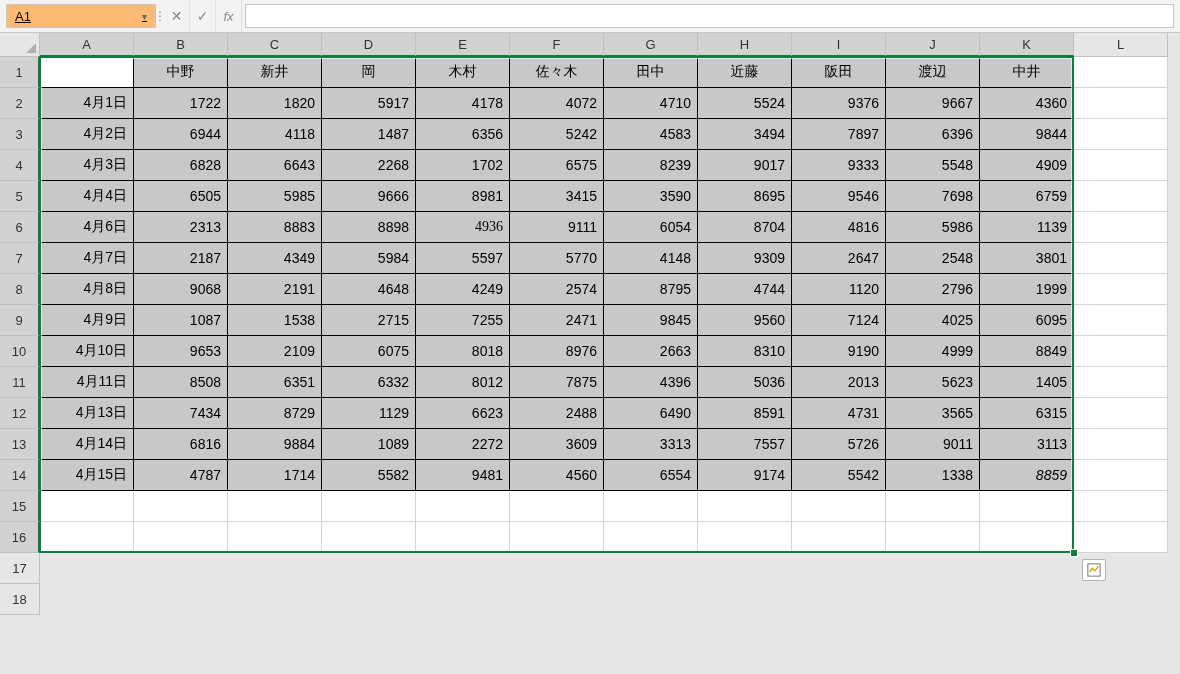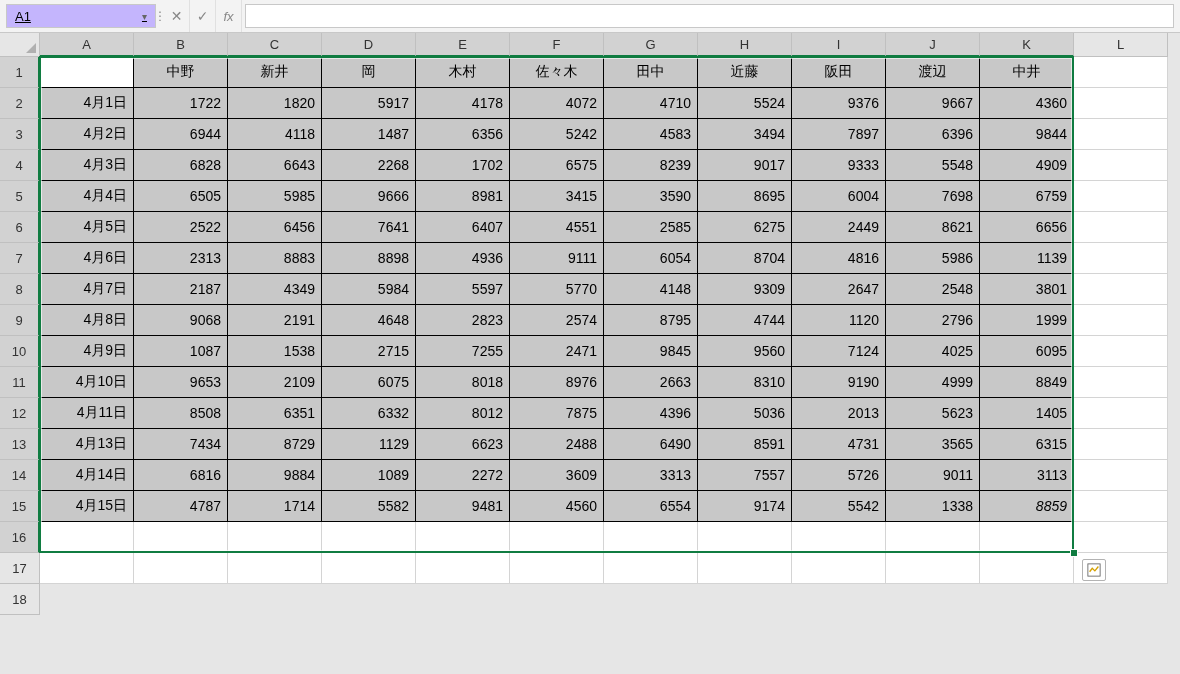--- a/index.html
+++ b/index.html
@@ -18,21 +18,21 @@
   }
   .formula-bar {
     height: 33px;
     background: #f3f3f3;
     border-bottom: 1px solid #c8c8c8;
     display: flex;
     align-items: stretch;
   }
   .name-box {
     width: 150px;
-    background: #c4b5fd;
+    background: #fdba74;
     border: 1px solid #c8c8c8;
     margin: 4px 0 4px 6px;
     display: flex;
     align-items: center;
     padding: 0 8px;
     font-size: 13px;
     text-decoration: underline;
   }
   .name-box .dd {
     margin-left: auto;
@@ -276,45 +276,31 @@
         </div>
         <div class="grid-row">
           <div class="cell data date" style="width: 94px; height: 31px;">4月4日</div>
           <div class="cell data num" style="width: 94px; height: 31px;">6505</div>
           <div class="cell data num" style="width: 94px; height: 31px;">5985</div>
           <div class="cell data num" style="width: 94px; height: 31px;">9666</div>
           <div class="cell data num" style="width: 94px; height: 31px;">8981</div>
           <div class="cell data num" style="width: 94px; height: 31px;">3415</div>
           <div class="cell data num" style="width: 94px; height: 31px;">3590</div>
           <div class="cell data num" style="width: 94px; height: 31px;">8695</div>
-          <div class="cell data num" style="width: 94px; height: 31px;">6004</div>
+          <div class="cell data num" style="width: 94px; height: 31px;">9546</div>
           <div class="cell data num" style="width: 94px; height: 31px;">7698</div>
           <div class="cell data num" style="width: 94px; height: 31px;">6759</div>
-          <div class="cell" style="width: 94px; height: 31px;"></div>
-        </div>
-        <div class="grid-row">
-          <div class="cell data date" style="width: 94px; height: 31px;">4月5日</div>
-          <div class="cell data num" style="width: 94px; height: 31px;">2522</div>
-          <div class="cell data num" style="width: 94px; height: 31px;">6456</div>
-          <div class="cell data num" style="width: 94px; height: 31px;">7641</div>
-          <div class="cell data num" style="width: 94px; height: 31px;">6407</div>
-          <div class="cell data num" style="width: 94px; height: 31px;">4551</div>
-          <div class="cell data num" style="width: 94px; height: 31px;">2585</div>
-          <div class="cell data num" style="width: 94px; height: 31px;">6275</div>
-          <div class="cell data num" style="width: 94px; height: 31px;">2449</div>
-          <div class="cell data num" style="width: 94px; height: 31px;">8621</div>
-          <div class="cell data num" style="width: 94px; height: 31px;">6656</div>
           <div class="cell" style="width: 94px; height: 31px;"></div>
         </div>
         <div class="grid-row">
           <div class="cell data date" style="width: 94px; height: 31px;">4月6日</div>
           <div class="cell data num" style="width: 94px; height: 31px;">2313</div>
           <div class="cell data num" style="width: 94px; height: 31px;">8883</div>
           <div class="cell data num" style="width: 94px; height: 31px;">8898</div>
-          <div class="cell data num" style="width: 94px; height: 31px;">4936</div>
+          <div class="cell data num" style="width: 94px; height: 31px; font-family: Liberation Serif, serif;">4936</div>
           <div class="cell data num" style="width: 94px; height: 31px;">9111</div>
           <div class="cell data num" style="width: 94px; height: 31px;">6054</div>
           <div class="cell data num" style="width: 94px; height: 31px;">8704</div>
           <div class="cell data num" style="width: 94px; height: 31px;">4816</div>
           <div class="cell data num" style="width: 94px; height: 31px;">5986</div>
           <div class="cell data num" style="width: 94px; height: 31px;">1139</div>
           <div class="cell" style="width: 94px; height: 31px;"></div>
         </div>
         <div class="grid-row">
           <div class="cell data date" style="width: 94px; height: 31px;">4月7日</div>
@@ -328,21 +314,21 @@
           <div class="cell data num" style="width: 94px; height: 31px;">2647</div>
           <div class="cell data num" style="width: 94px; height: 31px;">2548</div>
           <div class="cell data num" style="width: 94px; height: 31px;">3801</div>
           <div class="cell" style="width: 94px; height: 31px;"></div>
         </div>
         <div class="grid-row">
           <div class="cell data date" style="width: 94px; height: 31px;">4月8日</div>
           <div class="cell data num" style="width: 94px; height: 31px;">9068</div>
           <div class="cell data num" style="width: 94px; height: 31px;">2191</div>
           <div class="cell data num" style="width: 94px; height: 31px;">4648</div>
-          <div class="cell data num" style="width: 94px; height: 31px;">2823</div>
+          <div class="cell data num" style="width: 94px; height: 31px;">4249</div>
           <div class="cell data num" style="width: 94px; height: 31px;">2574</div>
           <div class="cell data num" style="width: 94px; height: 31px;">8795</div>
           <div class="cell data num" style="width: 94px; height: 31px;">4744</div>
           <div class="cell data num" style="width: 94px; height: 31px;">1120</div>
           <div class="cell data num" style="width: 94px; height: 31px;">2796</div>
           <div class="cell data num" style="width: 94px; height: 31px;">1999</div>
           <div class="cell" style="width: 94px; height: 31px;"></div>
         </div>
         <div class="grid-row">
           <div class="cell data date" style="width: 94px; height: 31px;">4月9日</div>

